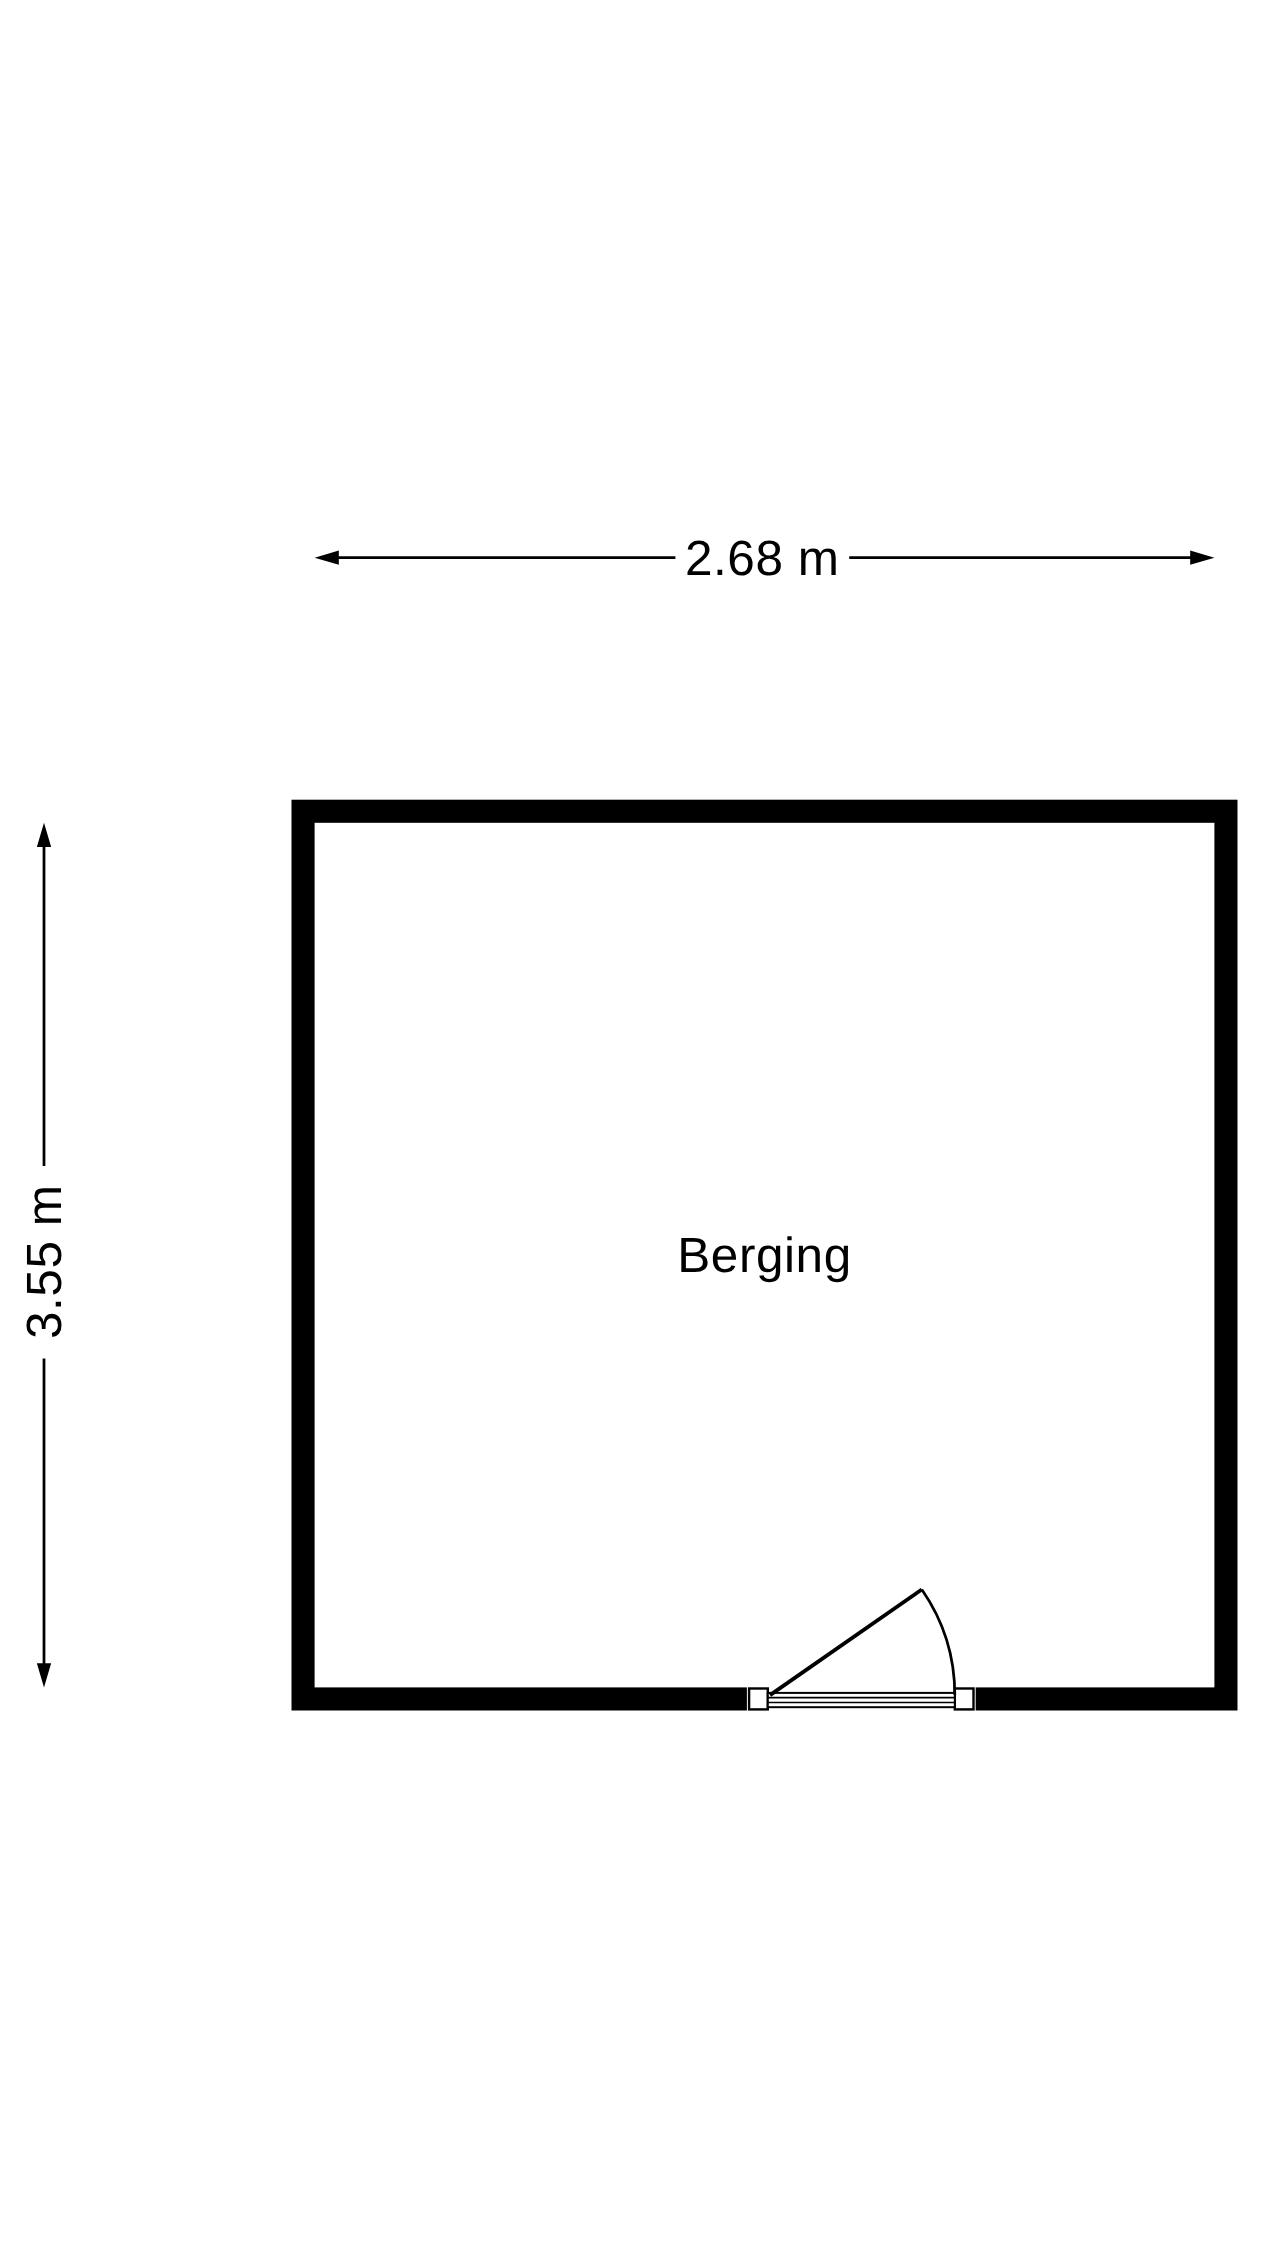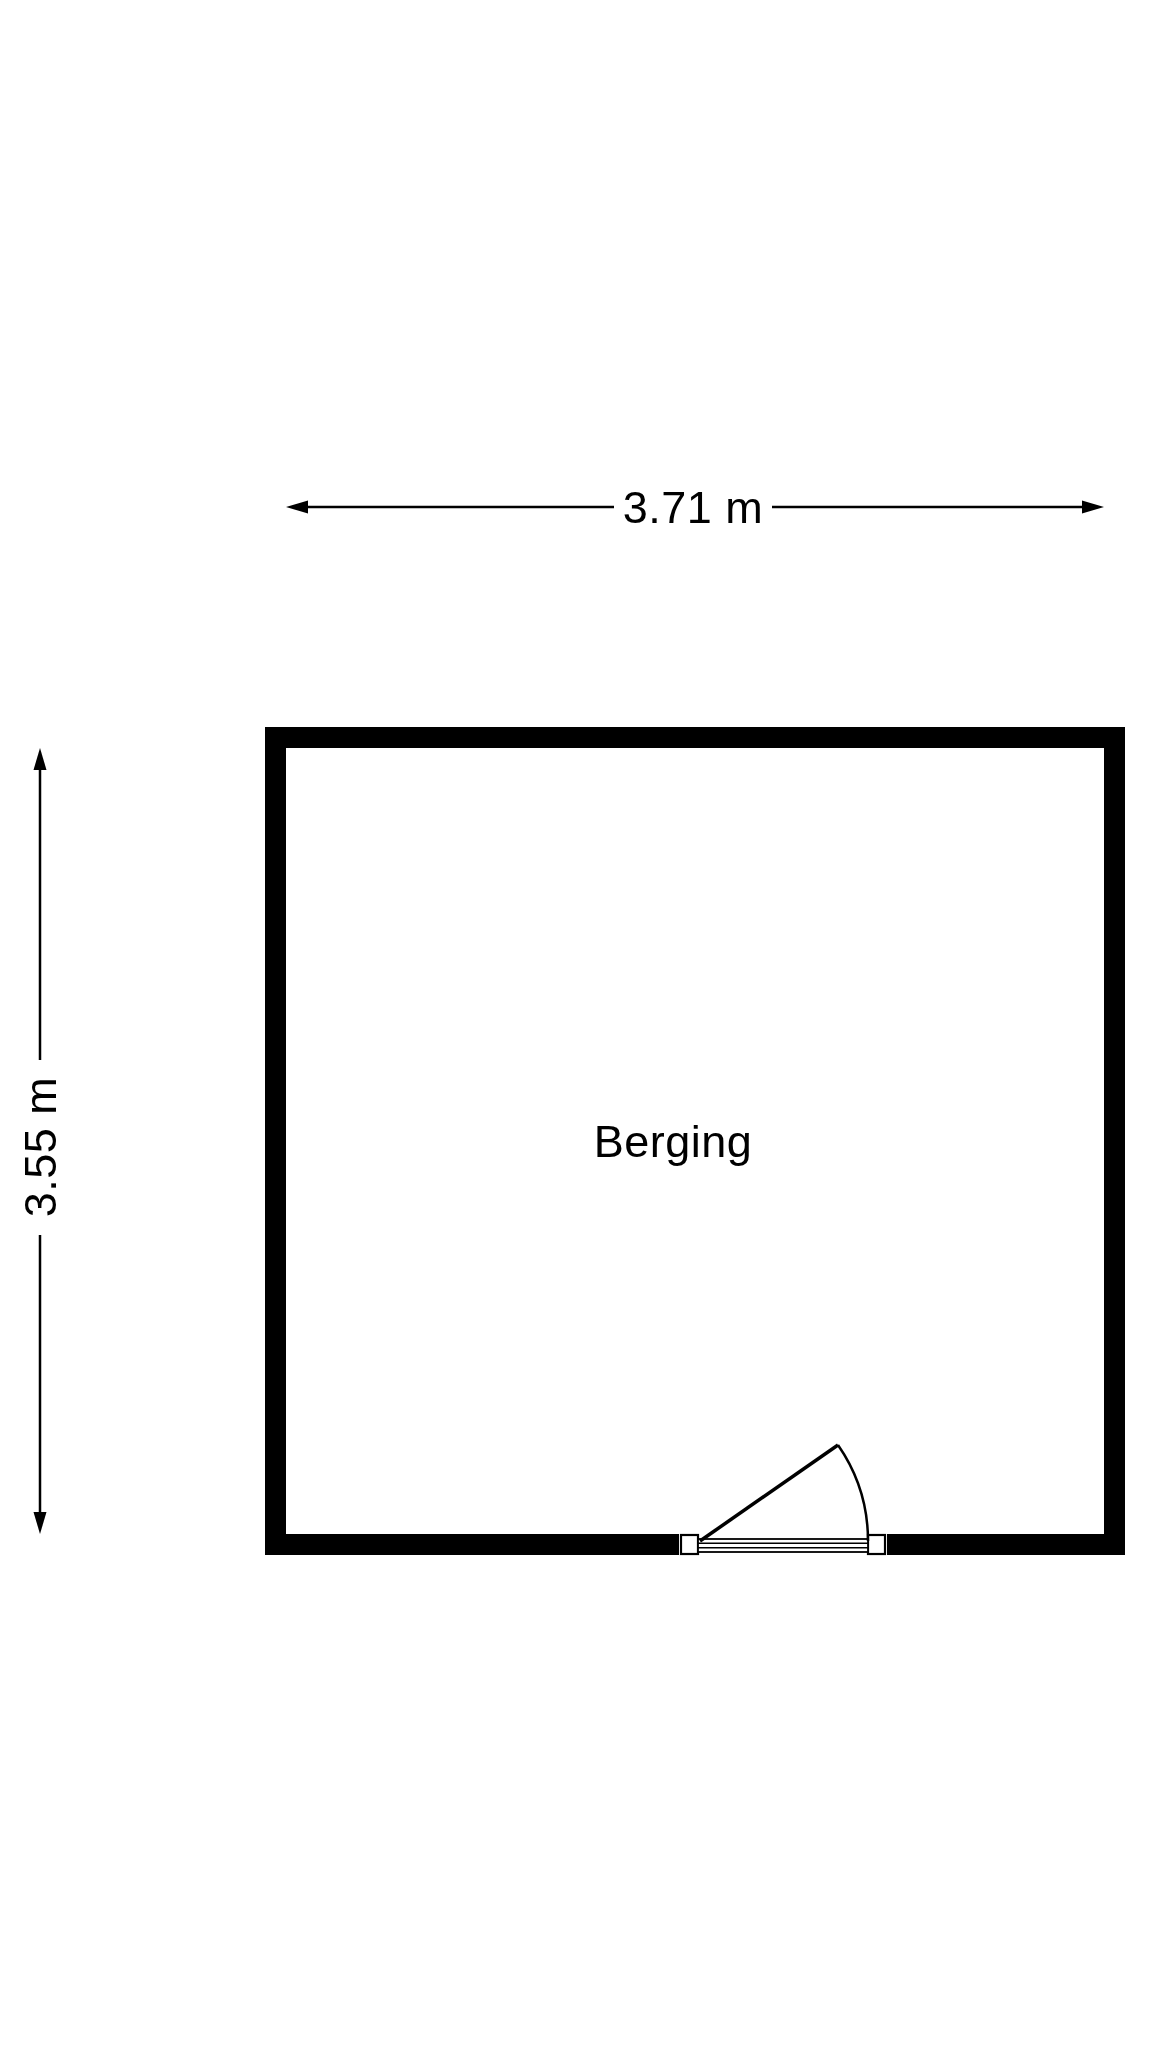--- a/index.html
+++ b/index.html
@@ -25,21 +25,21 @@
     line-height: 1;
     white-space: nowrap;
     transform: translate(-50%, -50%);
     color: var(--line, #000000);
     letter-spacing: 0.5px;
   }
   .label.vertical { transform: translate(-50%, -50%) rotate(-90deg); }
 
   .dim-h-label  { left: 693px; top: 507px;  }
   .dim-v-label  { left: 40px;  top: 1147px; }
-  .room-name    { left: 673px; top: 1141px; }
+  .room-name    { left: 695px; top: 1141px; }
 </style>
 </head>
 <body style="--line: #000000; --bg: #ffffff;">
 
 <div class="floorplan-canvas">
 
   <svg width="1152" height="2048" viewBox="0 0 1152 2048">
 
     <rect x="265" y="727" width="860" height="828" class="ink-fill"></rect>
     <rect x="286" y="748" width="818" height="786" class="paper-fill"></rect>
@@ -60,18 +60,18 @@
     <line x1="772" y1="507" x2="1096" y2="507" class="ink-stroke" stroke-width="2.5"></line>
     <polygon points="286,507 308,500.5 308,513.5" class="ink-fill"></polygon>
     <polygon points="1104,507 1082,500.5 1082,513.5" class="ink-fill"></polygon>
 
     <line x1="40" y1="768" x2="40" y2="1060" class="ink-stroke" stroke-width="2.5"></line>
     <line x1="40" y1="1235" x2="40" y2="1514" class="ink-stroke" stroke-width="2.5"></line>
     <polygon points="40,748 33.5,770 46.5,770" class="ink-fill"></polygon>
     <polygon points="40,1534 33.5,1512 46.5,1512" class="ink-fill"></polygon>
   </svg>
 
-  <div class="label dim-h-label">3.71 m</div>
+  <div class="label dim-h-label">2.68 m</div>
 
   <div class="label vertical dim-v-label">3.55 m</div>
 
   <div class="label room-name">Berging</div>
 </div>
 
 </body></html>

